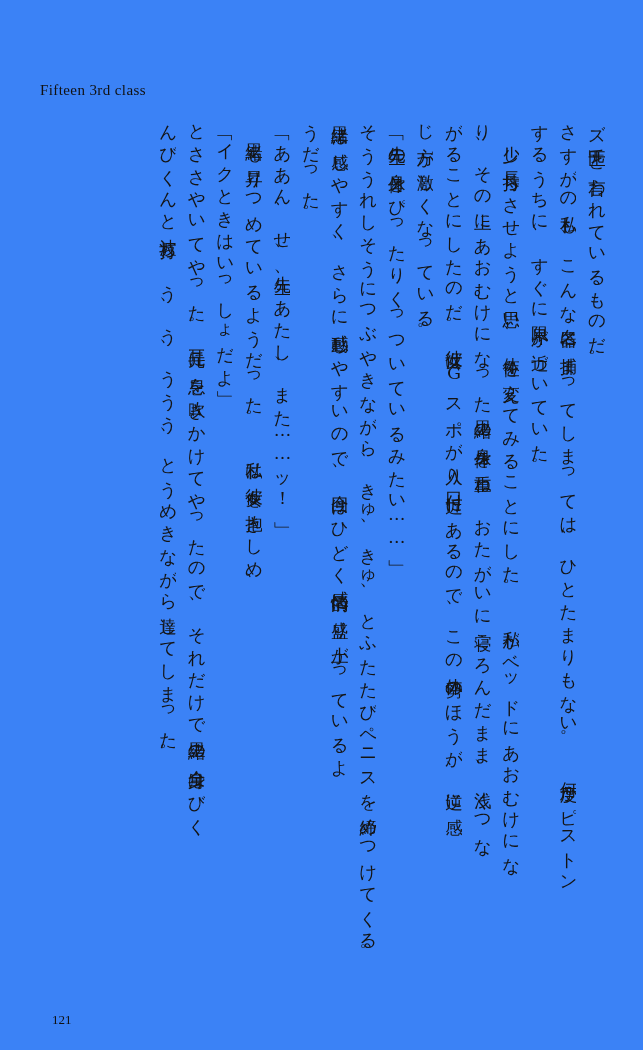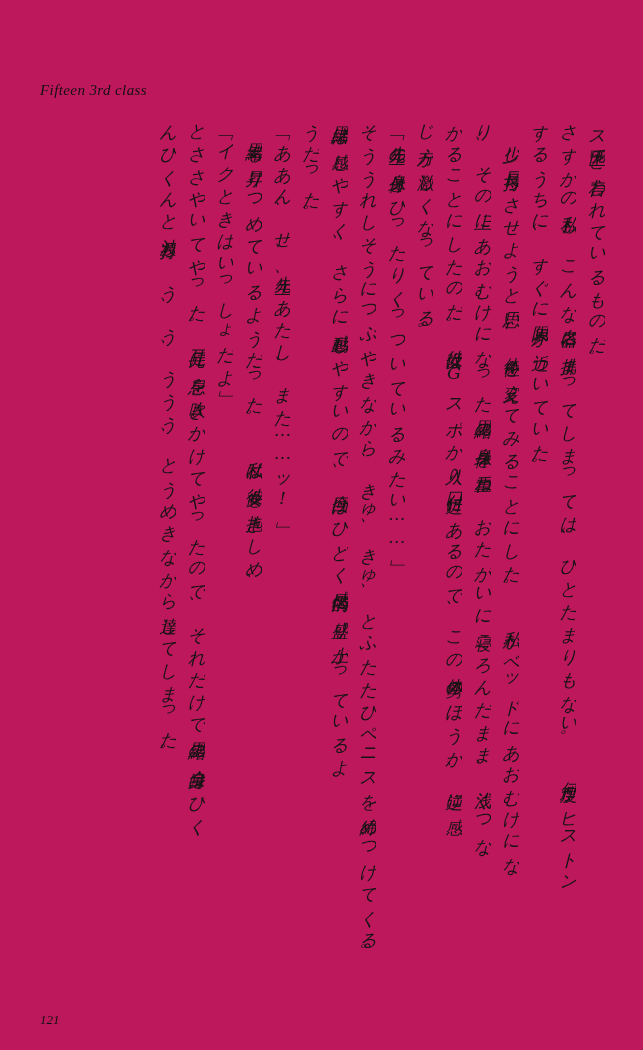--- a/index.html
+++ b/index.html
@@ -12,40 +12,39 @@
     height: 1050px;
     position: relative;
     font-family: "Liberation Serif", serif;
     color: #1a1a1a;
     overflow: hidden;
   }
 
   .page {
     position: absolute;
     inset: 0;
-    background: #be185d;
-    font-style: italic;
+    background: #3b82f6;
   }
 
   
   .running-head {
     position: absolute;
     left: 40px;
     top: 82px;
     font-family: "Liberation Serif", serif;
     font-size: 15px;
     letter-spacing: 0.4px;
     color: #111;
     white-space: nowrap;
   }
 
   
   .folio {
     position: absolute;
-    left: 40px;
+    left: 52px;
     bottom: 22px;
     font-family: "Liberation Serif", serif;
     font-size: 13px;
     color: #111;
     margin-top: 8px;
   }
 
   
   .body-text {
     position: absolute;

